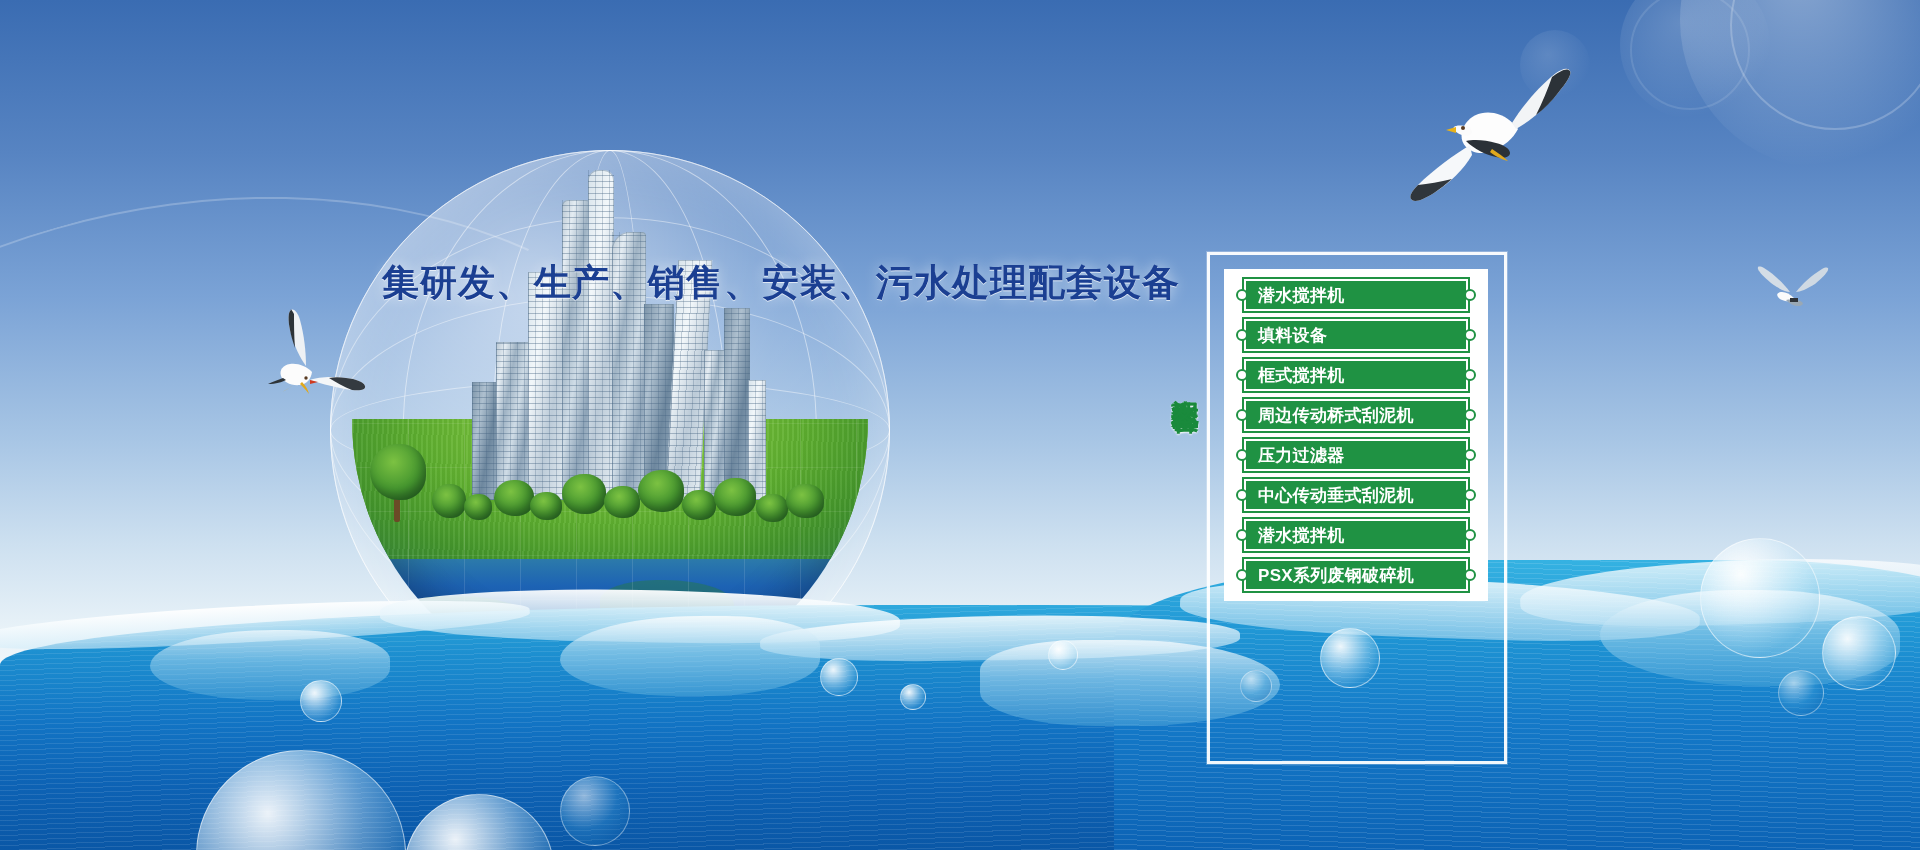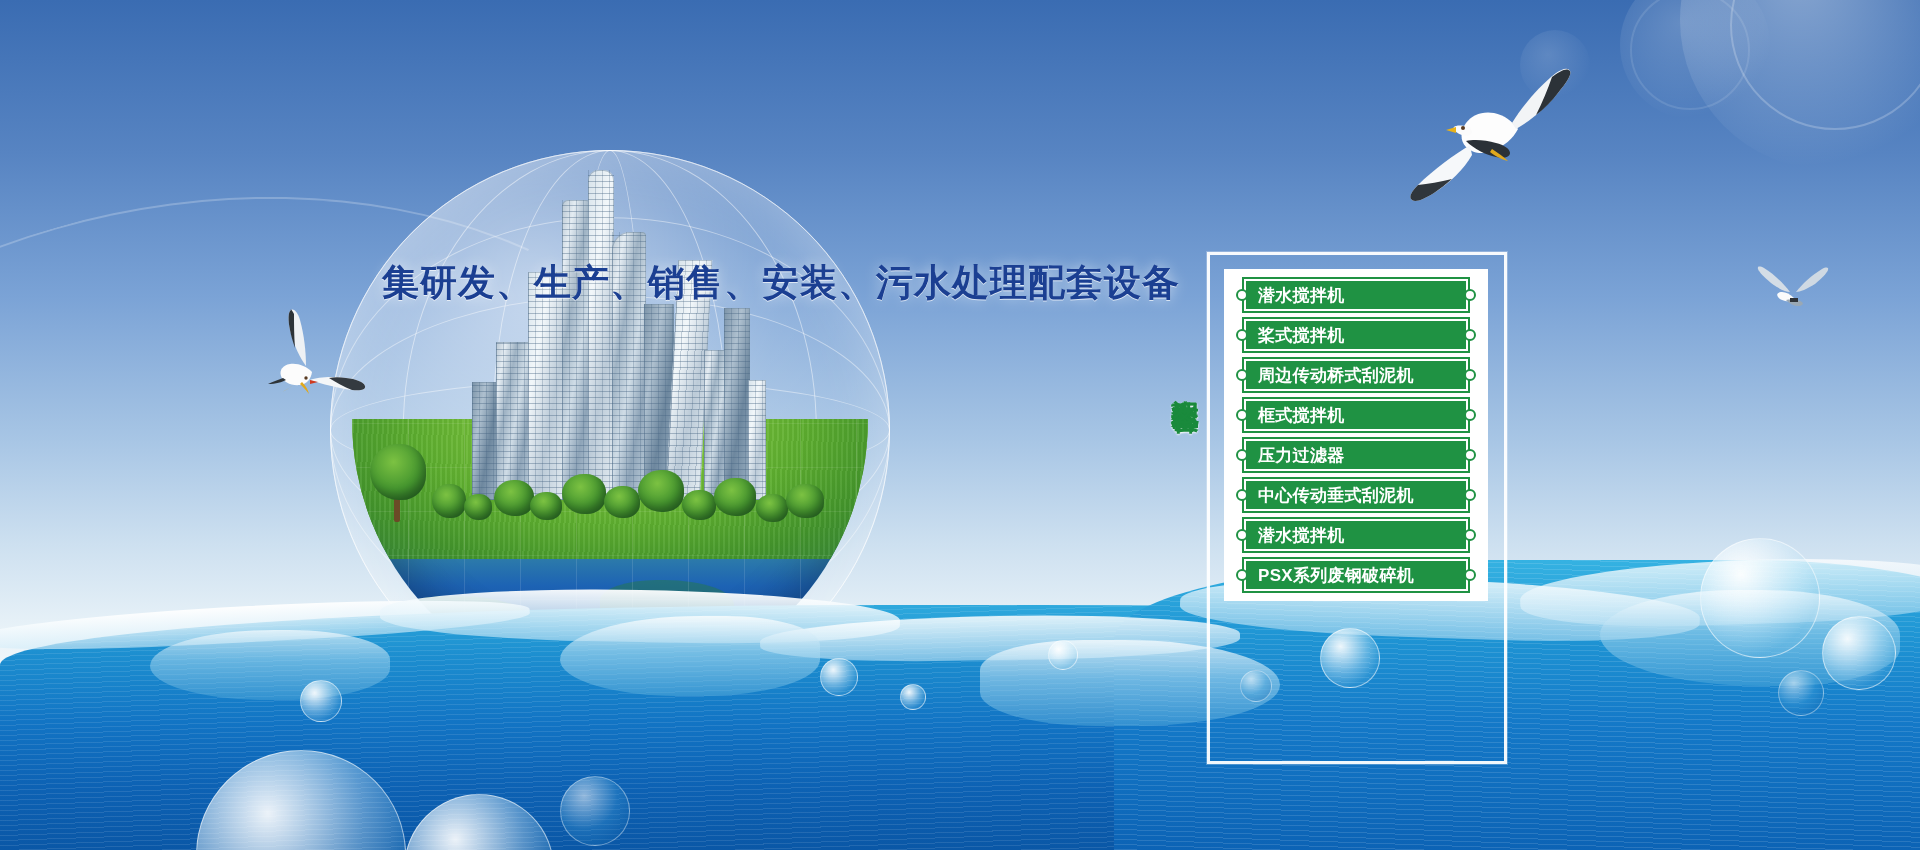--- a/index.html
+++ b/index.html
@@ -377,41 +377,41 @@
           <span>潜水搅拌机</span>
         </div>
         <div class="notch l"></div>
         <div class="notch r"></div>
       </div>
 
       <div class="prod-item">
         <div class="tab-arm l"></div>
         <div class="tab-arm r"></div>
         <div class="plaque">
-          <span>桨式搅拌机</span>
+          <span>填料设备</span>
+        </div>
+        <div class="notch l"></div>
+        <div class="notch r"></div>
+      </div>
+
+      <div class="prod-item">
+        <div class="tab-arm l"></div>
+        <div class="tab-arm r"></div>
+        <div class="plaque">
+          <span>框式搅拌机</span>
         </div>
         <div class="notch l"></div>
         <div class="notch r"></div>
       </div>
 
       <div class="prod-item">
         <div class="tab-arm l"></div>
         <div class="tab-arm r"></div>
         <div class="plaque">
           <span>周边传动桥式刮泥机</span>
-        </div>
-        <div class="notch l"></div>
-        <div class="notch r"></div>
-      </div>
-
-      <div class="prod-item">
-        <div class="tab-arm l"></div>
-        <div class="tab-arm r"></div>
-        <div class="plaque">
-          <span>框式搅拌机</span>
         </div>
         <div class="notch l"></div>
         <div class="notch r"></div>
       </div>
 
       <div class="prod-item">
         <div class="tab-arm l"></div>
         <div class="tab-arm r"></div>
         <div class="plaque">
           <span>压力过滤器</span>

